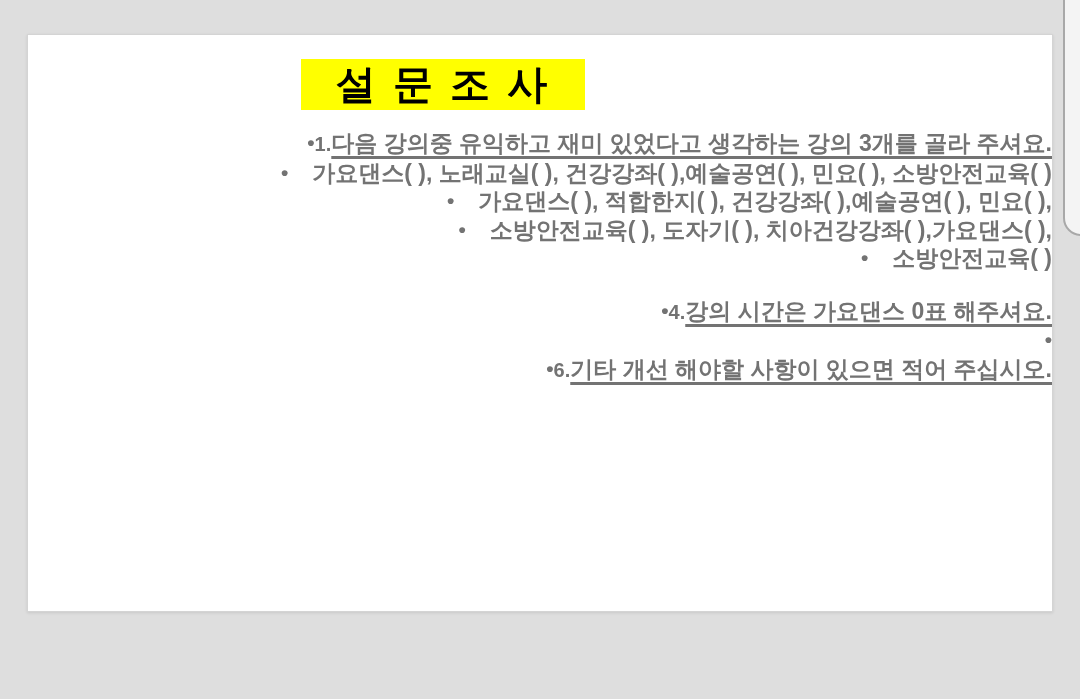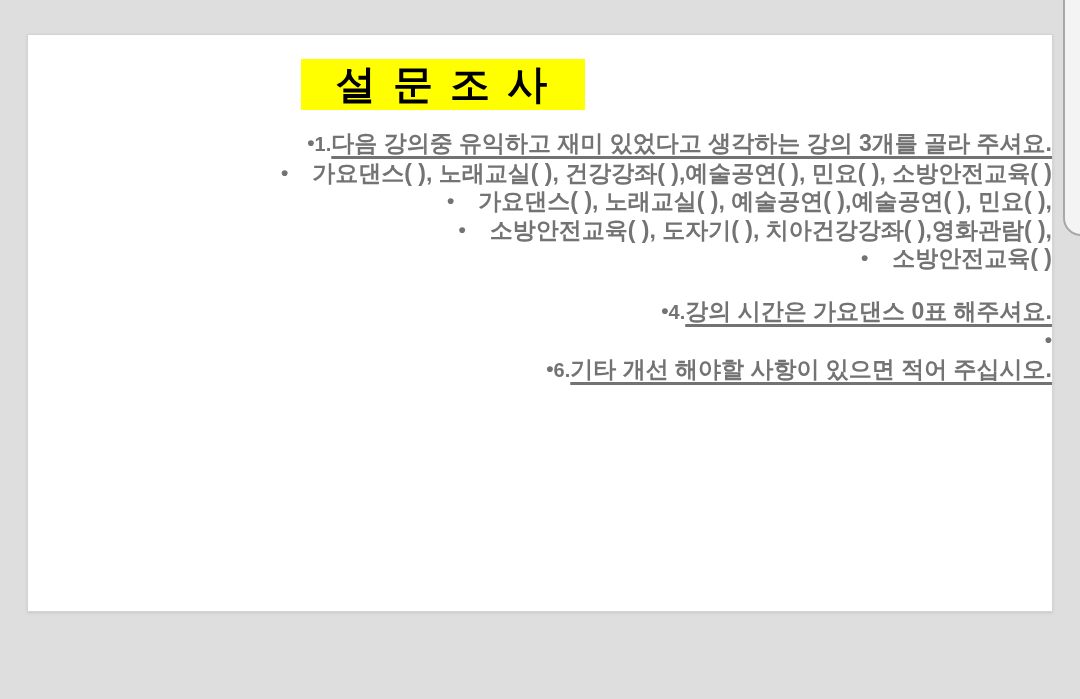--- a/index.html
+++ b/index.html
@@ -89,22 +89,22 @@
 <body>
 
 <div class="screen">
   <div class="page">
     <div class="title-box">
       <span>설 문 조 사</span>
     </div>
     <div class="list" id="survey-list">
         <div class="row numbered"><span class="bullet">•</span><span class="num">1.</span><span class="txt underline">다음 강의중 유익하고 재미 있었다고 생각하는 강의 3개를 골라 주셔요.</span></div>
         <div class="row option"><span class="bullet">•</span><span class="txt">가요댄스( ), 노래교실( ), 건강강좌( ),예술공연( ), 민요( ), 소방안전교육( )</span></div>
-        <div class="row option"><span class="bullet">•</span><span class="txt">가요댄스( ), 노래교실( ), 예술공연( ),예술공연( ), 민요( ),</span></div>
-        <div class="row option"><span class="bullet">•</span><span class="txt">소방안전교육( ), 도자기( ), 치아건강강좌( ),영화관람( ),</span></div>
+        <div class="row option"><span class="bullet">•</span><span class="txt">가요댄스( ), 적합한지( ), 건강강좌( ),예술공연( ), 민요( ),</span></div>
+        <div class="row option"><span class="bullet">•</span><span class="txt">소방안전교육( ), 도자기( ), 치아건강강좌( ),가요댄스( ),</span></div>
         <div class="row option"><span class="bullet">•</span><span class="txt">소방안전교육(  )</span></div>
         <div class="row spacer"></div>
         <div class="row numbered"><span class="bullet">•</span><span class="num">4.</span><span class="txt underline">강의 시간은 가요댄스 0표 해주셔요.</span></div>
         <div class="row empty"><span class="bullet">•</span></div>
         <div class="row numbered"><span class="bullet">•</span><span class="num">6.</span><span class="txt underline">기타 개선 해야할 사항이 있으면 적어 주십시오.</span></div>
       </div>
   </div>
   <div class="scroll-thumb"></div>
 </div>
 

